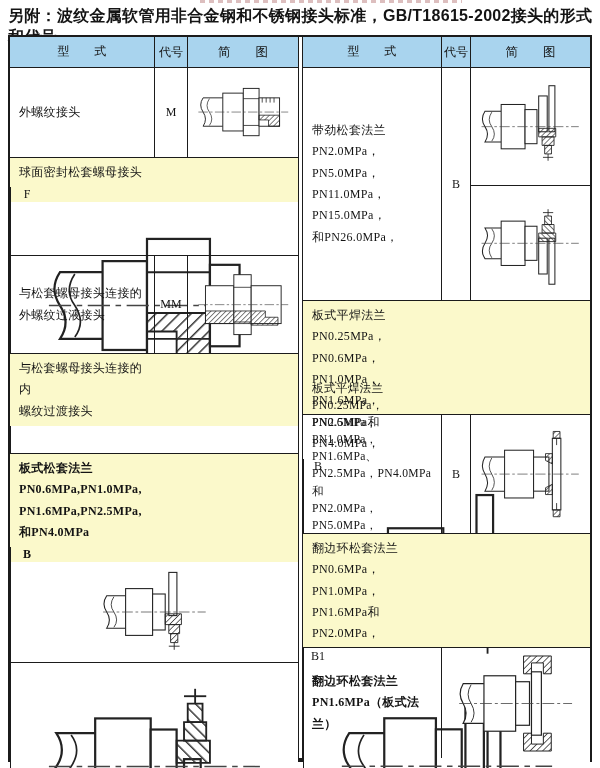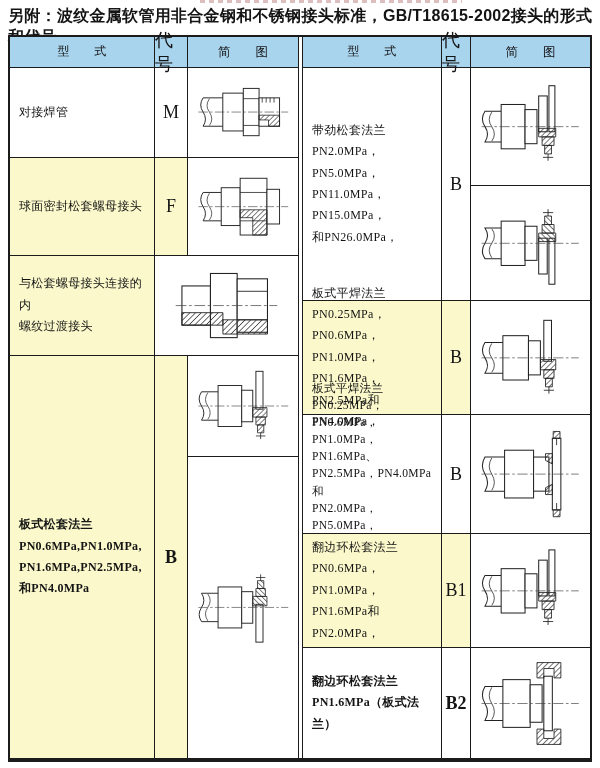--- a/index.html
+++ b/index.html
@@ -24,50 +24,50 @@
   .spacer{width:3px;background:#fff;}
   .half.right{flex:1;border-left:1.6px solid var(--bd);}
   .row{display:flex;box-sizing:border-box;flex:0 0 auto;}
   .half > .row + .row{border-top:1.5px solid var(--bd);}
   .row.grow{flex:1 1 auto;font-weight:bold;}
   .cell{box-sizing:border-box;display:flex;align-items:center;}
   .type{padding:4px 5px 4px 9px;font-size:12px;line-height:1.78;white-space:pre-line;letter-spacing:.3px;}
   .left .type{width:144px;}
   .right .type{width:138px;}
   .lh-sm{line-height:1.47;font-size:11.6px;}
-  .code{justify-content:center;font-size:18px;border-left:1.5px solid var(--bd);}
+  .code{justify-content:center;font-size:12px;border-left:1.5px solid var(--bd);}
   .left .code{width:33px;}
   .right .code{width:29px;}
   .diagcol{flex:1;border-left:1.5px solid var(--bd);display:flex;flex-direction:column;text-align:center;}
   .diag{flex:1 1 auto;display:flex;align-items:center;justify-content:center;overflow:hidden;}
   .diag + .diag{border-top:1.5px solid var(--bd);}
   .diag svg{width:86%;height:90%;display:block;}
   .header{height:30px;background:var(--blue);
         font-family:"Liberation Sans","DejaVu Sans",sans-serif;font-size:12.5px;}
   .header .cell{justify-content:center;padding:0;}
-  .yellow{background:var(--yellow);}
+  .yellow{background:var(--yellow);flex-direction:column;}
 </style>
 </head>
 <body>
 
 <div class="page">
   <div class="crop-fragment"></div>
   <div class="title">另附：波纹金属软管用非合金钢和不锈钢接头标准，GB/T18615-2002接头的形式和代号。</div>
 
   <div class="table">
 
     <div class="half left">
       <div class="row header">
         <div class="cell type">型　　式</div>
         <div class="cell code">代号</div>
         <div class="cell diagcol diag" style="align-items:center;justify-content:center;">简　　图</div>
       </div>
 
       <div class="row" style="height:90px">
-        <div class="cell type">对接焊管</div>
+        <div class="cell type">外螺纹接头</div>
         <div class="cell code">M</div>
         <div class="diagcol">
             <div class="diag">
               <svg viewBox="0 0 120 100" preserveAspectRatio="xMidYMid meet">
                 <defs>
                   <pattern id="h1" width="4.5" height="4.5" patternUnits="userSpaceOnUse" patternTransform="rotate(45)">
                     <line x1="0" y1="0" x2="0" y2="4.5" stroke="#333" stroke-width="1.6"></line>
                   </pattern>
                 </defs>
                 <path d="M34 32 H9 q-6 9 0 18 q6 9 0 18 H34" stroke="#222" stroke-width="1.2" fill="#fff"></path>
@@ -106,20 +106,43 @@
                 <line x1="56" y1="32" x2="90" y2="32" stroke="#222" stroke-width="1"></line>
                 <line x1="56" y1="68" x2="90" y2="68" stroke="#222" stroke-width="1"></line>
                 <rect x="90" y="28" width="16" height="44" stroke="#222" stroke-width="1.2" fill="#fff"></rect>
                 <polygon points="56,54 90,54 90,86 72,86 72,64 56,64" fill="url(#h2)" stroke="#222" stroke-width="1"></polygon>
                 <line x1="3" y1="50" x2="117" y2="50" stroke="#444" stroke-width="0.8" stroke-dasharray="12 3 3 3"></line>
               </svg>
             </div>
           </div>
       </div>
 
+      <div class="row" style="height:98px">
+        <div class="cell type">与松套螺母接头连接的
+外螺纹过液接头</div>
+        <div class="cell code">MM</div>
+        <div class="diagcol">
+            <div class="diag">
+              <svg viewBox="0 0 120 100" preserveAspectRatio="xMidYMid meet">
+                <defs>
+                  <pattern id="h3" width="4.5" height="4.5" patternUnits="userSpaceOnUse" patternTransform="rotate(45)">
+                    <line x1="0" y1="0" x2="0" y2="4.5" stroke="#333" stroke-width="1.6"></line>
+                  </pattern>
+                </defs>
+                <rect x="12" y="26" width="36" height="48" stroke="#222" stroke-width="1.2" fill="#fff"></rect>
+                <rect x="48" y="12" width="22" height="76" stroke="#222" stroke-width="1.2" fill="#fff"></rect>
+                <line x1="48" y1="28" x2="70" y2="28" stroke="#222" stroke-width="1"></line>
+                <line x1="48" y1="72" x2="70" y2="72" stroke="#222" stroke-width="1"></line>
+                <rect x="70" y="26" width="38" height="48" stroke="#222" stroke-width="1.2" fill="#fff"></rect>
+                <polygon points="12,58 88,58 88,66 104,66 104,76 70,76 70,74 12,74" fill="url(#h3)" stroke="#222" stroke-width="1"></polygon>
+                <line x1="3" y1="50" x2="117" y2="50" stroke="#444" stroke-width="0.8" stroke-dasharray="12 3 3 3"></line>
+              </svg>
+            </div>
+          </div>
+      </div>
 
       <div class="row yellow" style="height:100px">
         <div class="cell type">与松套螺母接头连接的内
 螺纹过渡接头</div>
         <div class="diagcol" style="background:#fff">
             <div class="diag">
               <svg viewBox="0 0 120 100" preserveAspectRatio="xMidYMid meet">
                 <defs>
                   <pattern id="h4" width="4.5" height="4.5" patternUnits="userSpaceOnUse" patternTransform="rotate(45)">
                     <line x1="0" y1="0" x2="0" y2="4.5" stroke="#333" stroke-width="1.6"></line>
@@ -344,21 +367,20 @@
                 <line x1="75" y1="86" x2="87" y2="86" stroke="#222" stroke-width="1"></line>
                 <line x1="3" y1="50" x2="117" y2="50" stroke="#444" stroke-width="0.8" stroke-dasharray="12 3 3 3"></line>
               </svg>
             </div>
           </div>
       </div>
 
       <div class="row grow">
         <div class="cell type">翻边环松套法兰
 PN1.6MPa（板式法兰）</div>
-        <div class="cell code">B2</div>
         <div class="diagcol">
             <div class="diag">
               <svg viewBox="0 0 120 100" preserveAspectRatio="xMidYMid meet">
                 <defs>
                   <pattern id="h13" width="4.5" height="4.5" patternUnits="userSpaceOnUse" patternTransform="rotate(45)">
                     <line x1="0" y1="0" x2="0" y2="4.5" stroke="#333" stroke-width="1.6"></line>
                   </pattern>
                 </defs>
                 <path d="M28 30 H7 q-6 10 0 20 q6 10 0 20 H28" stroke="#222" stroke-width="1.2" fill="#fff"></path>
                 <path d="M15 31 q-6 10 0 19 q6 10 0 19" fill="none" stroke="#222" stroke-width="0.9"></path>

